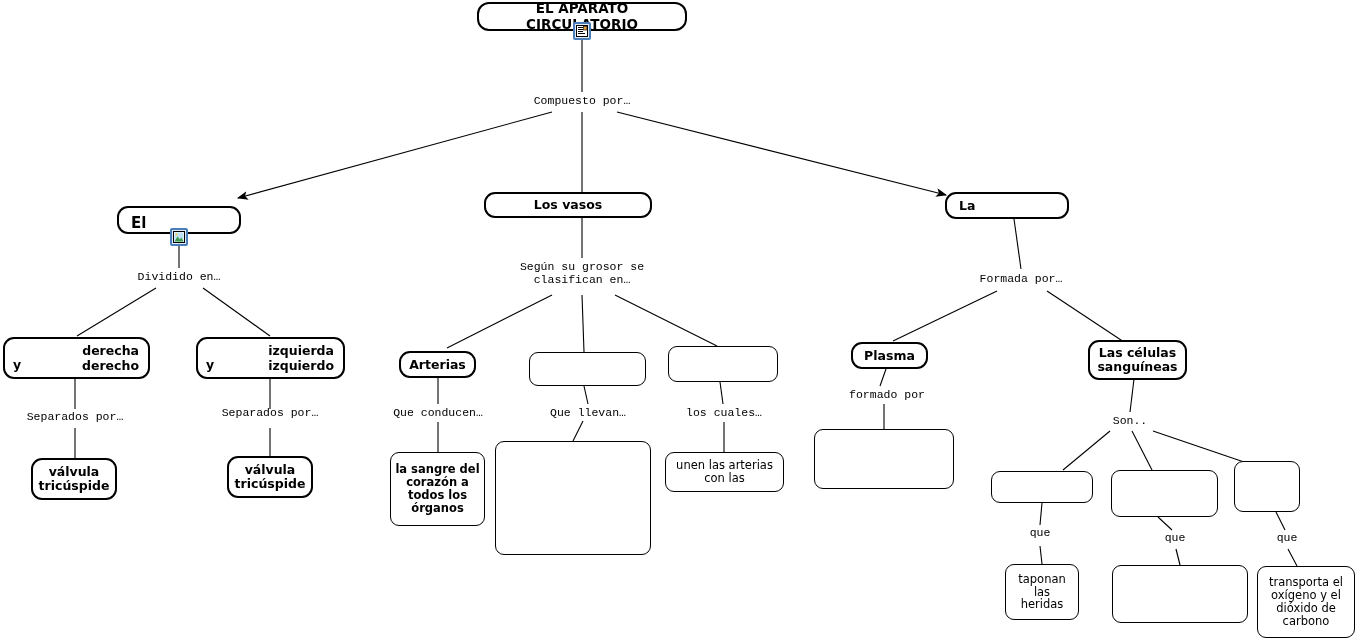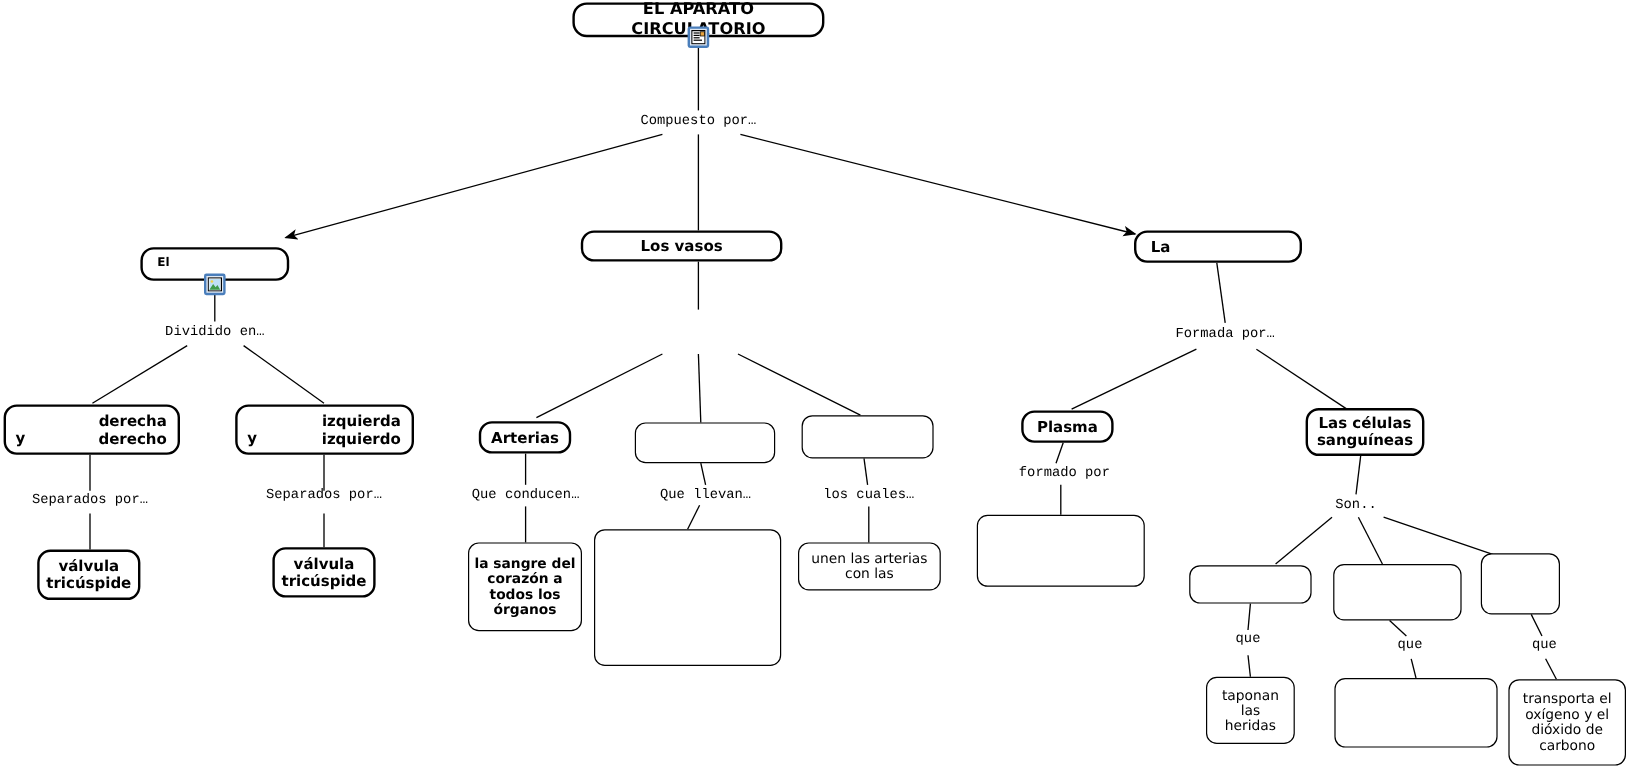--- a/index.html
+++ b/index.html
@@ -177,41 +177,43 @@
       <rect x="2" y="2" width="5" height="1" fill="#000000"></rect>
       <rect x="2" y="4" width="5" height="1" fill="#000000"></rect>
       <rect x="2" y="6" width="5" height="1" fill="#000000"></rect>
       <rect x="2" y="8" width="7" height="1" fill="#000000"></rect>
       <rect x="7.5" y="1.5" width="3.5" height="3.5" fill="#e8a33d" stroke="#000000" stroke-width="0.6"></rect>
     </svg>
   </div>
 
   <div class="link-label" style="left:482px; top:94px; width:200px; font-size:11.5px;">Compuesto por…</div>
 
-  <div class="node concept" style="left:117px; top:206px; width:124px; height:28px; font-size:10px; justify-content:flex-start; padding-left:12px;">
+  <div class="node concept" style="left:117px; top:206px; width:124px; height:28px; font-size:15px; justify-content:flex-start; padding-left:12px;align-items:flex-end;">
     <span>El</span>
   </div>
   <div class="icon-badge" style="left:170px; top:228px;">
     <svg width="12" height="12" viewBox="0 0 12 12">
       <rect x="0.5" y="0.5" width="11" height="11" fill="#ffffff" stroke="#000000" stroke-width="1"></rect>
       <rect x="1.5" y="1.5" width="9" height="9" fill="#bfe0f5"></rect>
       <circle cx="3.6" cy="3.6" r="1.1" fill="#f2d14a"></circle>
       <path d="M1.5 10.5 L4.6 5.6 L6.7 8.4 L8.2 6.6 L10.5 10.5 Z" fill="#3f9b4a"></path>
     </svg>
   </div>
 
   <div class="node concept" style="left:484px; top:192px; width:168px; height:26px; font-size:12.5px; justify-content:center; padding-left:0;">
     <span>Los vasos</span>
   </div>
 
-  <div class="node concept" style="left:945px; top:192px; width:140px; height:27px; font-size:12.5px; justify-content:flex-start; padding-left:12px;">
+  <div class="node concept" style="left:945px; top:192px; width:124px; height:27px; font-size:12.5px; justify-content:flex-start; padding-left:12px;">
     <span>La</span>
   </div>
 
   <div class="link-label" style="left:109px; top:270px; width:140px; font-size:11.5px;text-align:center;">Dividido en…</div>
+  <div class="link-label" style="left:492px; top:260px; width:180px; font-size:11.5px;">Según su grosor se
+clasifican en…</div>
   <div class="link-label" style="left:951px; top:272px; width:140px; font-size:11.5px;">Formada por…</div>
 
   <div class="node concept split" style="left:3px; top:337px; width:147px; height:42px; font-size:12.5px;">
     <span class="lhs">y</span>
     <span class="rhs" style="white-space:pre-line;margin-left:32px;">derecha
 derecho</span>
   </div>
   <div class="node concept split" style="left:196px; top:337px; width:149px; height:42px; font-size:12.5px;">
     <span class="lhs">y</span>
     <span class="rhs" style="white-space:pre-line;">izquierda

